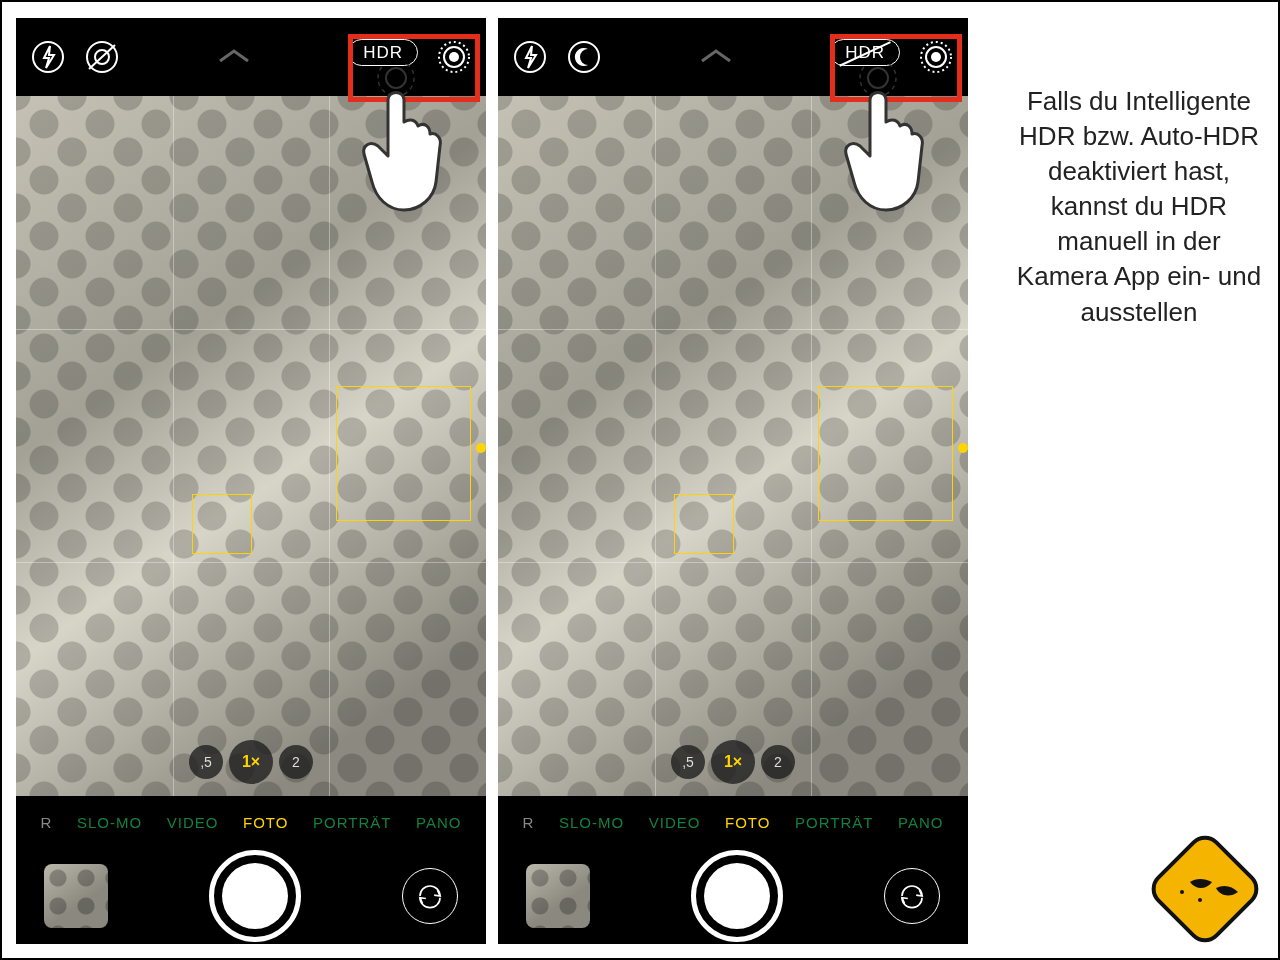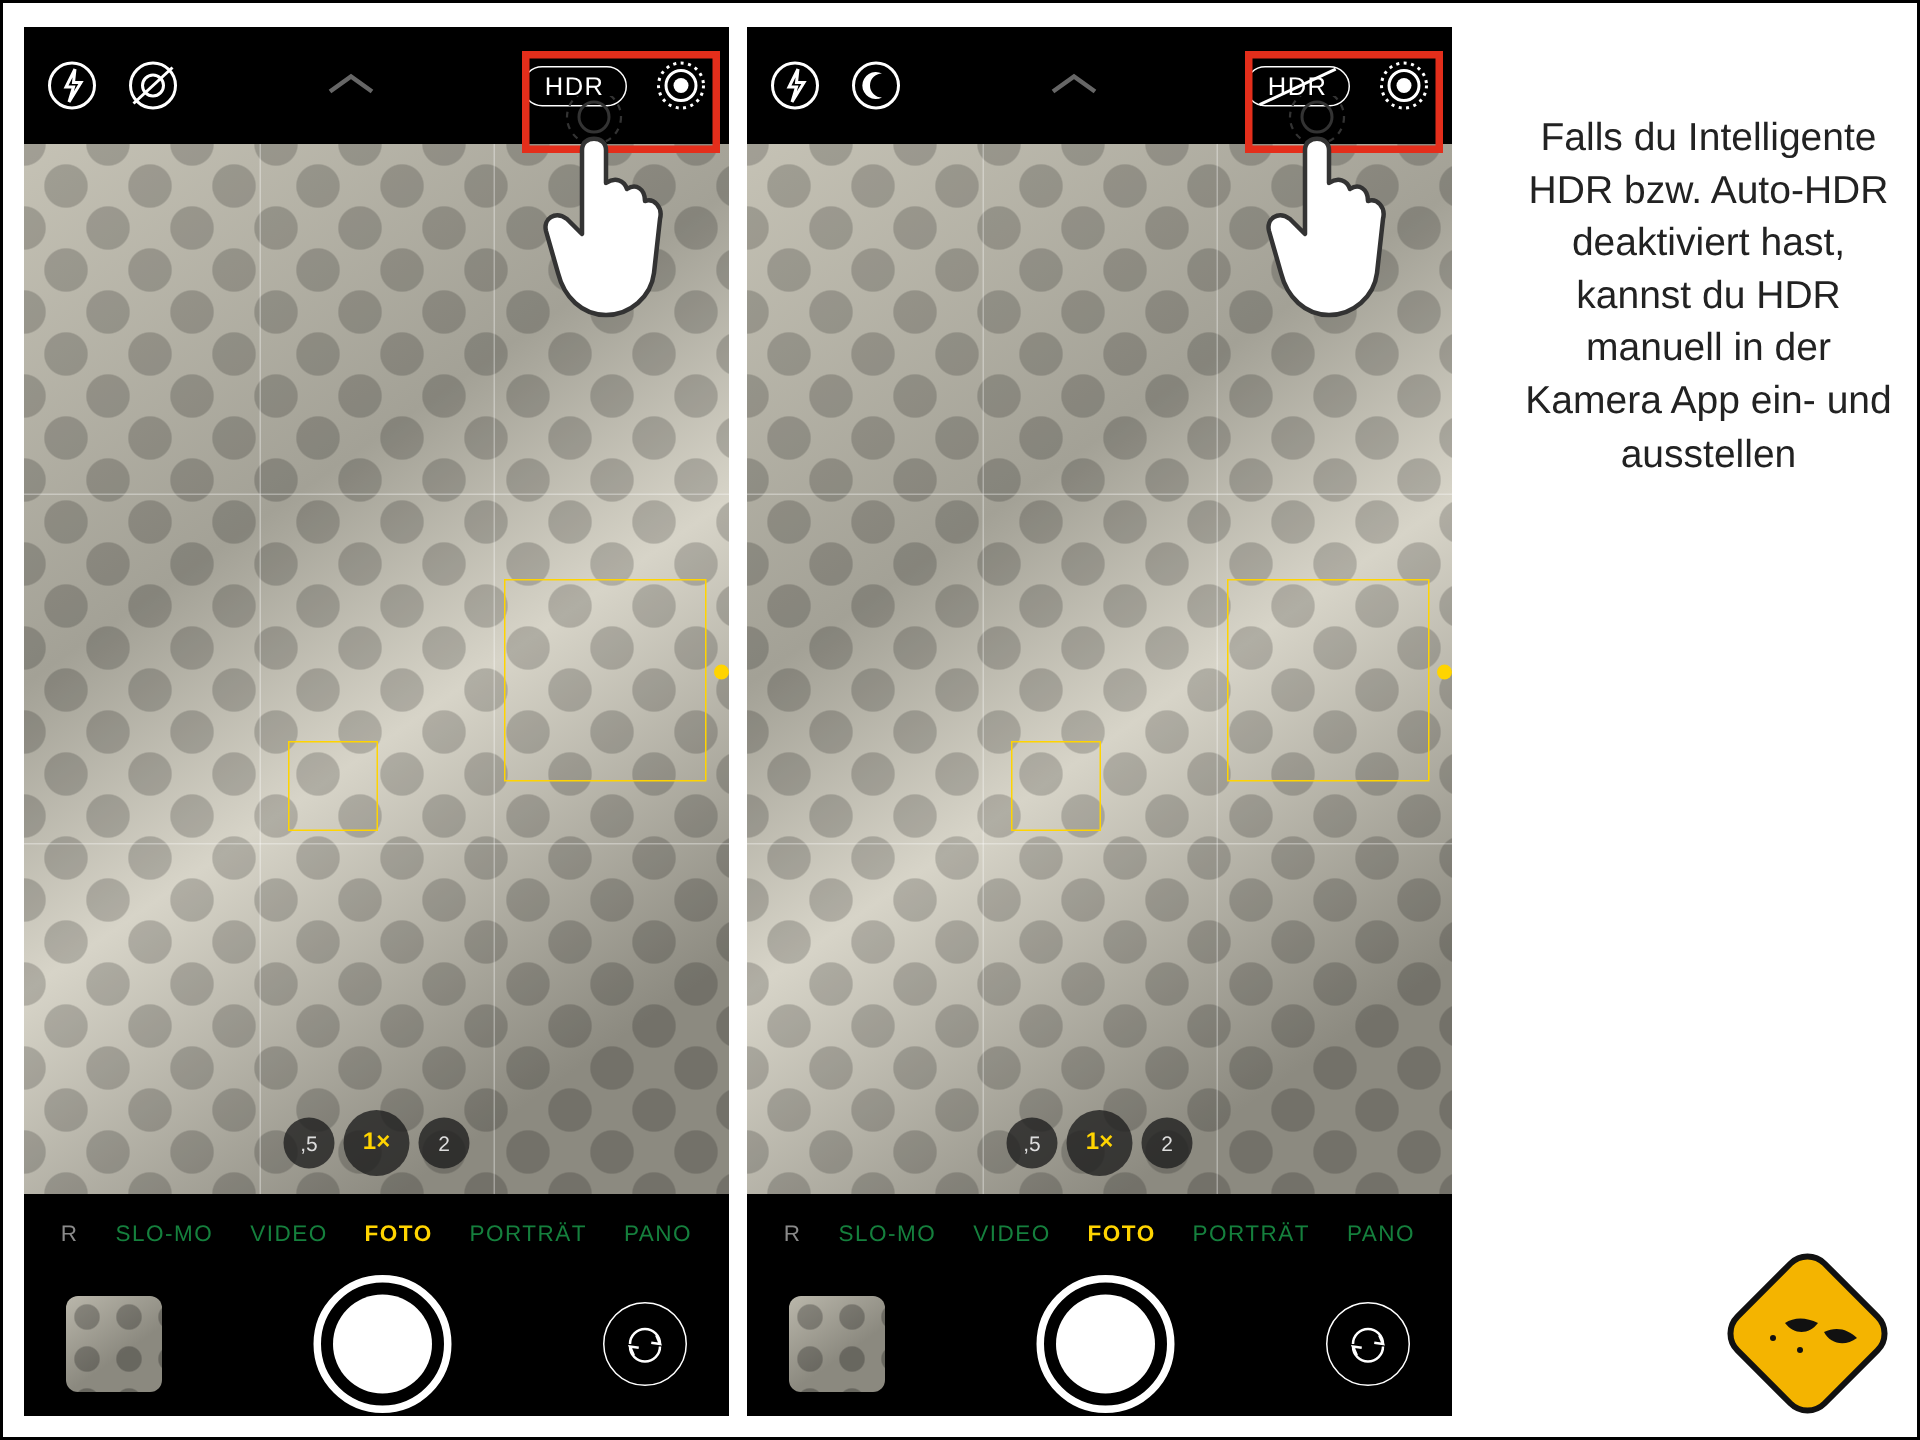--- a/index.html
+++ b/index.html
@@ -1,22 +1,22 @@
 <!DOCTYPE html>
 <html><head>
 <meta charset="utf-8">
 <style>
   html,body{margin:0;padding:0;background:#fff;font-family:-apple-system,Helvetica,Arial,sans-serif}
   .canvas{position:relative;width:1276px;height:956px;border:2px solid #000;margin:0;background:#fff;overflow:hidden}
-  .sidetext{position:absolute;right:14px;top:72px;width:250px;font-size:26px;line-height:1.35;color:#222;text-align:center}
+  .sidetext{position:absolute;right:14px;top:82px;width:250px;font-size:26px;line-height:1.35;color:#222;text-align:center}
   .phone{position:absolute;top:16px;width:470px;height:926px;background:#000}
   .phone.p1{left:14px}
   .phone.p2{left:496px}
   .topbar{height:78px;background:#000;position:relative;display:flex;align-items:center;justify-content:space-between;padding:0 14px;box-sizing:border-box}
-  .topleft,.topright{display:flex;align-items:center;gap:18px}
+  .topleft,.topright{display:flex;align-items:flex-start;gap:18px}
   .ticon{width:36px;height:36px;display:flex;align-items:center;justify-content:center}
   .ticon svg{stroke:#fff;fill:none;stroke-width:2}
   .chev{stroke:#666;fill:none;stroke-width:3}
   .hdrbtn{position:relative;border:1.5px solid #fff;border-radius:18px;padding:4px 14px;color:#fff;font-size:17px;letter-spacing:1px;line-height:1}
   .hdrbtn .strike{position:absolute;left:6px;right:6px;top:50%;height:1.5px;background:#fff;transform:rotate(-25deg);transform-origin:center}
   .redbox{position:absolute;border:5px solid #e42e1b;pointer-events:none}
   .redbox.r1{left:332px;top:16px;width:122px;height:58px}
   .hand{position:absolute;pointer-events:none}
   .hand svg{width:100px;height:150px}
   .hand.h1{left:338px;top:46px}
@@ -35,21 +35,21 @@
   .focusbox.fb1{left:320px;top:290px;width:135px;height:135px}
   .focusbox.fb2{left:176px;top:398px;width:60px;height:60px}
   .sun{position:absolute;right:-16px;top:56px;width:10px;height:10px;border-radius:50%;background:#ffd400}
   .zoom{position:absolute;bottom:12px;left:50%;transform:translateX(-50%);display:flex;gap:6px;align-items:center}
   .zpill{min-width:34px;height:34px;border-radius:17px;background:rgba(30,30,30,.78);color:#ddd;font-size:14px;display:flex;align-items:center;justify-content:center}
   .zpill.active{width:44px;height:44px;border-radius:22px;color:#ffd400;font-size:16px;font-weight:600}
   .bottom{height:148px;background:#000}
   .modes{display:flex;justify-content:space-evenly;align-items:center;height:44px;padding-top:4px}
   .mode{color:#15803d;font-size:15px;letter-spacing:1px}
   .mode.truncated{color:#8a8a8a}
-  .mode.active{color:#ffd400;font-weight:700}
+  .mode.active{color:#ffd400;font-weight:400}
   .controls{display:flex;align-items:center;justify-content:space-between;padding:6px 28px 0 28px}
   .thumb{width:64px;height:64px;border-radius:8px;overflow:hidden}
   .thumb .mini{width:100%;height:100%;background:
      radial-gradient(circle at 50% 50%, rgba(0,0,0,.25) 0 8px, transparent 9px) 0 0/28px 28px,
      linear-gradient(145deg,#bab7ab 0%, #8b897f 60%)}
   .shutter{width:82px;height:82px;border-radius:50%;border:5px solid #fff;display:flex;align-items:center;justify-content:center}
   .shutter .inner{width:66px;height:66px;border-radius:50%;background:#fff}
   .flip{width:54px;height:54px;border-radius:50%;border:1.5px solid #fff;display:flex;align-items:center;justify-content:center}
   .logo{position:absolute;right:18px;bottom:14px;width:110px;height:110px}
 </style>

